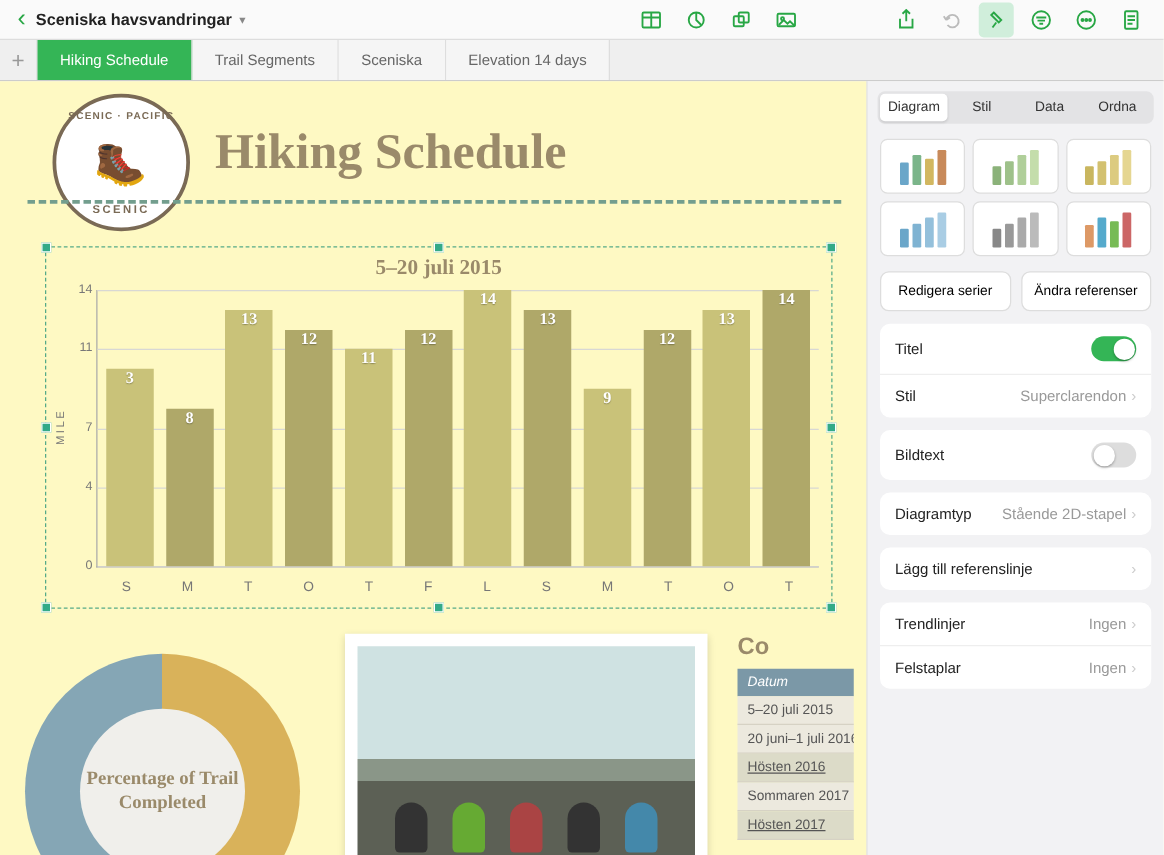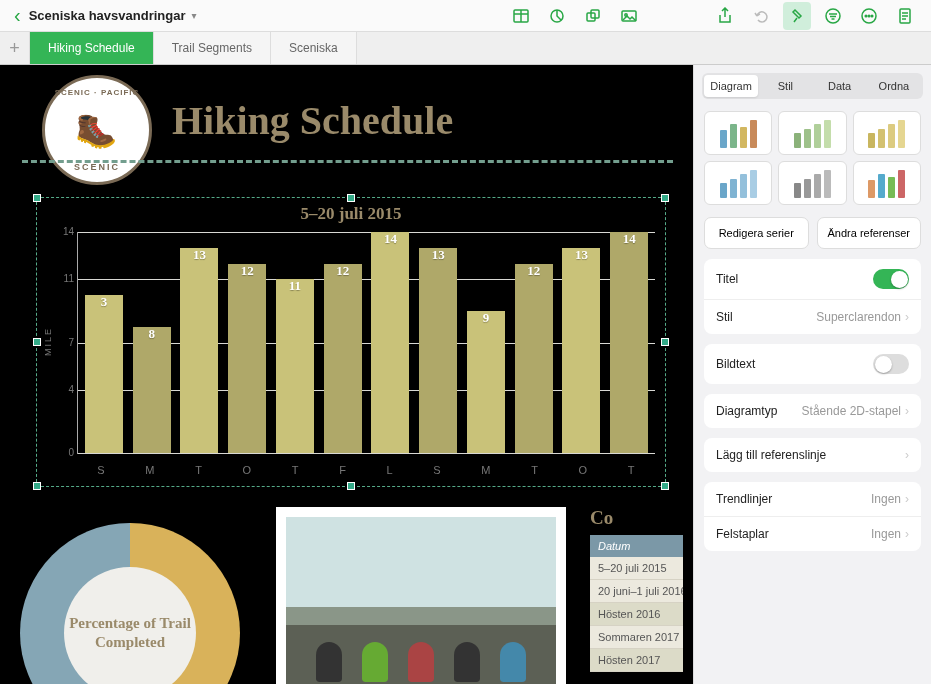--- a/index.html
+++ b/index.html
@@ -16,21 +16,21 @@
 .top-icon.muted { color: #bbb; }
 
 
 .sheet-tabs { height: 33px; display: flex; align-items: stretch; background: #efefef; border-bottom: 1px solid #ccc; }
 .add-tab { width: 30px; display: flex; align-items: center; justify-content: center; color: #999; font-size: 18px; border-right: 1px solid #ddd; cursor: pointer; }
 .tab { padding: 0 18px; display: flex; align-items: center; font-size: 12px; color: #666; border-right: 1px solid #ddd; cursor: pointer; background: #f5f5f5; min-width: 80px; justify-content: center; }
 .tab.active { background: #34b556; color: #fff; font-weight: 500; }
 
 
 .main { display: flex; height: calc(100% - 65px); }
-.canvas { flex: 1; background: #000000; position: relative; overflow: hidden; }
+.canvas { flex: 1; background: #fef9c3; position: relative; overflow: hidden; }
 .sidebar { width: 238px; background: #f2f2f4; border-left: 1px solid #ddd; overflow-y: auto; }
 
 
 .logo { position: absolute; left: 42px; top: 10px; width: 110px; height: 110px; }
 .logo-circle { width: 100%; height: 100%; border: 3px solid #7a6a55; border-radius: 50%; background: #fff; display: flex; align-items: center; justify-content: center; position: relative; }
 .logo-text-top { position: absolute; top: 10px; font-size: 8px; font-weight: bold; color: #7a6a55; letter-spacing: 1px; }
 .logo-text-bot { position: absolute; bottom: 10px; font-size: 9px; font-weight: bold; color: #7a6a55; letter-spacing: 2px; }
 .hiker { font-size: 34px; }
 
 .page-title { position: absolute; left: 172px; top: 32px; font-family: Georgia, serif; font-size: 40px; font-weight: bold; color: #9a8a6a; }
@@ -65,24 +65,24 @@
 .donut-hole { position: absolute; inset: 44px; background: #f0efeb; border-radius: 50%; display: flex; align-items: center; justify-content: center; text-align: center; font-family: Georgia, serif; color: #9a8a6a; font-size: 15px; line-height: 1.3; font-weight: bold; }
 
 
 .photo { position: absolute; left: 276px; top: 442px; width: 290px; height: 200px; background: #fff; padding: 10px; box-shadow: 0 2px 6px rgba(0,0,0,.15); }
 .photo-inner { width: 100%; height: 100%; background: linear-gradient(#cfe2e2 0 50%, #8a9688 50% 60%, #5c6055 60% 100%); position: relative; }
 .photo-people { position: absolute; bottom: 15px; left: 0; right: 0; display: flex; justify-content: space-around; padding: 0 20px; }
 .person { width: 26px; height: 40px; background: #333; border-radius: 14px 14px 4px 4px; }
 
 
 .mini-table { position: absolute; left: 590px; top: 442px; width: 93px; font-size: 11px; }
-.mt-title { font-family: Liberation Serif, serif; color: #9a8a6a; font-size: 19px; font-weight: bold; padding-bottom: 6px; }
+.mt-title { font-family: Liberation Sans, sans-serif; color: #9a8a6a; font-size: 19px; font-weight: bold; padding-bottom: 6px; }
 .mt-head { background: #7b98a7; color: #fff; padding: 5px 8px; font-style: italic; }
 .mt-row { background: #ece9de; padding: 5px 8px; border-bottom: 1px solid #d6d2c4; color: #555; white-space: nowrap; overflow: hidden; }
-.mt-row.alt { background: #dcdbc8; }
+.mt-row.alt { background: #dcdbc8; text-decoration: underline; }
 
 
 .seg-control { display: flex; margin: 8px; background: #e3e3e5; border-radius: 6px; padding: 2px; }
 .seg { flex: 1; text-align: center; font-size: 11px; padding: 5px 0; border-radius: 4px; color: #333; cursor: pointer; }
 .seg.active { background: #fff; box-shadow: 0 1px 2px rgba(0,0,0,.1); font-weight: 500; }
 
 .style-grid { display: grid; grid-template-columns: repeat(3, 1fr); gap: 6px; padding: 4px 10px 12px; }
 .style-thumb { height: 44px; background: #fff; border: 1px solid #ddd; border-radius: 6px; display: flex; align-items: flex-end; justify-content: center; gap: 3px; padding: 6px; cursor: pointer; }
 .tb { width: 7px; border-radius: 1px; }
 
@@ -175,20 +175,21 @@
         <line x1="5" y1="12" x2="9" y2="12"></line>
       </svg>
     </div>
 </div>
 
 <div class="sheet-tabs">
   <div class="add-tab">+</div>
   <div class="tab active">Hiking Schedule</div>
   <div class="tab">Trail Segments</div>
   <div class="tab">Sceniska</div>
+  <div class="tab">Elevation 14 days</div>
 </div>
 
 <div class="main">
 
   <div class="canvas">
     <div class="logo">
       <div class="logo-circle">
         <div class="logo-text-top">SCENIC · PACIFIC</div>
         <div class="hiker">🥾</div>
         <div class="logo-text-bot">SCENIC</div>

